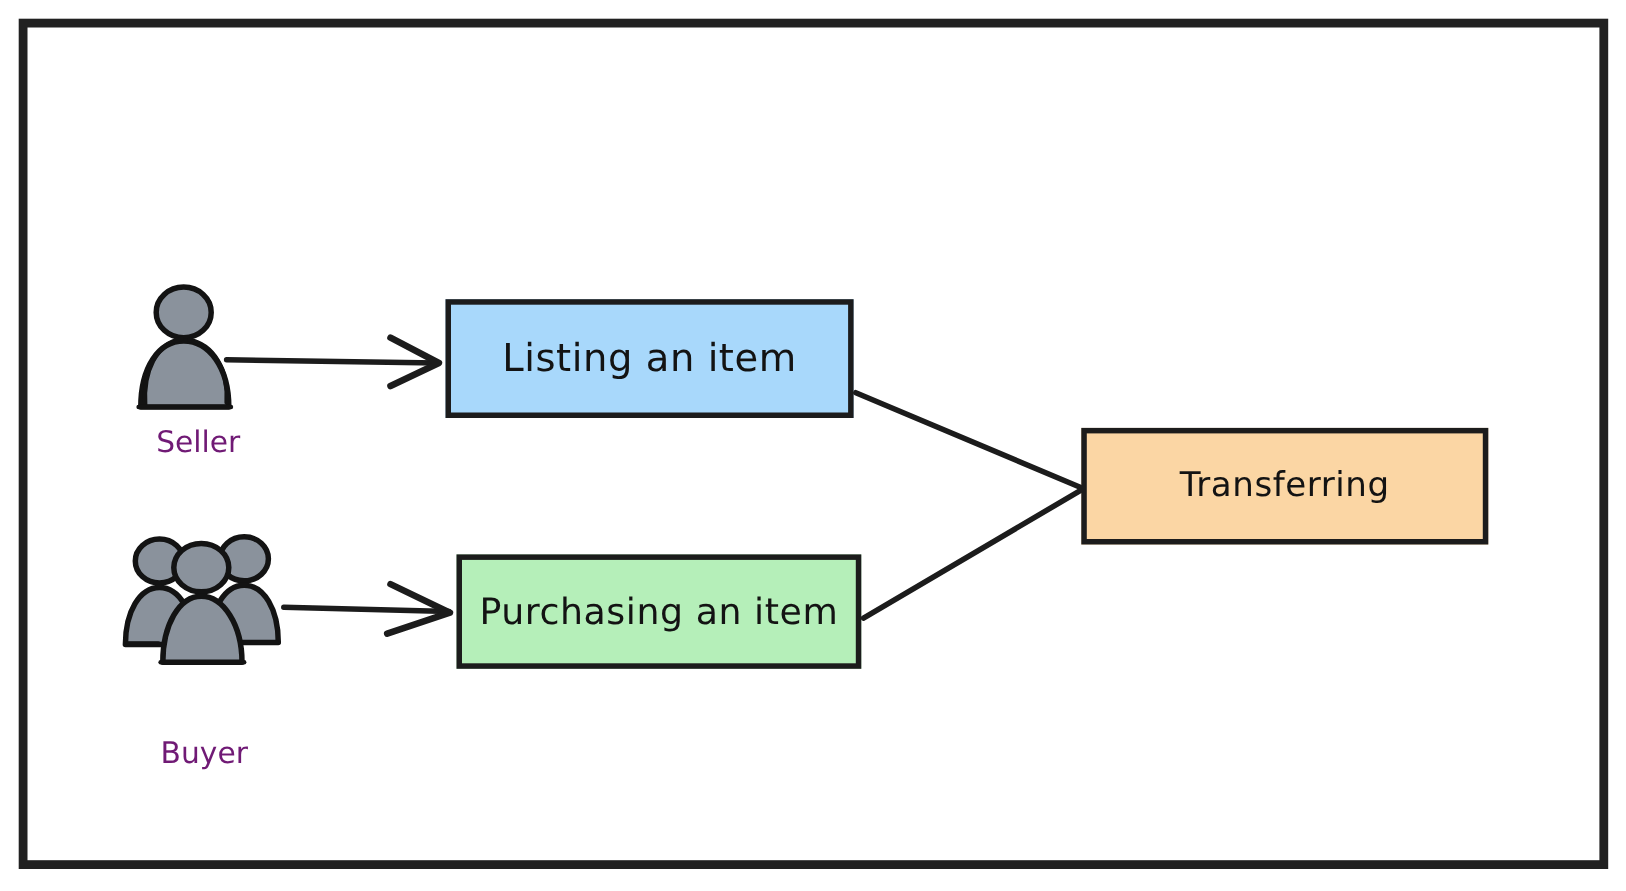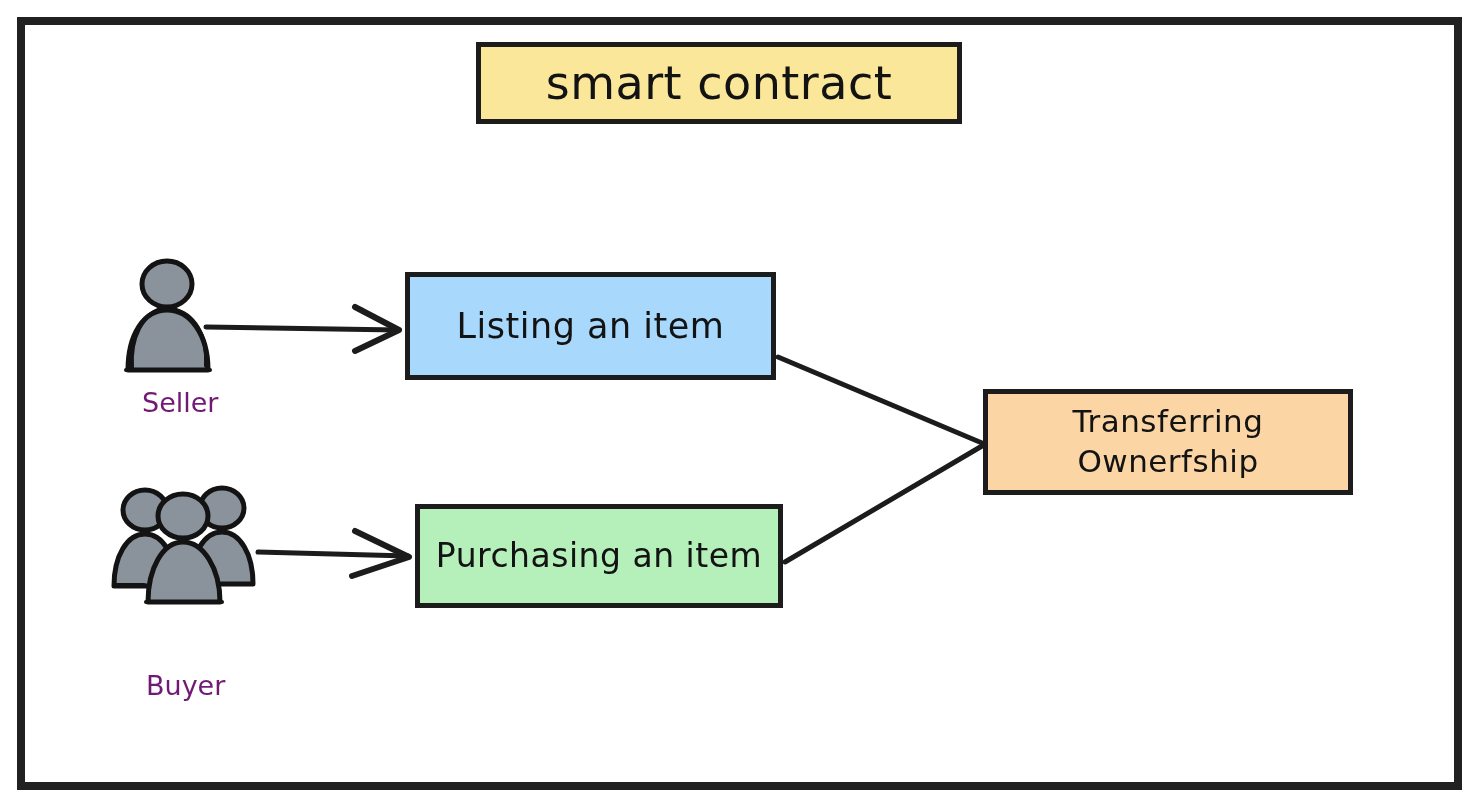--- a/index.html
+++ b/index.html
@@ -111,35 +111,31 @@
     pointer-events: none;
   }
 </style>
 </head>
 <body>
 
 <div id="canvas">
 
   <div class="outer-frame"></div>
 
-  <div class="node node-title" style="background:#FAE79A;">
-    <span>smart contract</span>
-  </div>
 
   <div class="node node-listing" style="background:#A8D8FB;">
     <span>Listing an item</span>
   </div>
 
   <div class="node node-purchasing" style="background:#B5EFB9;">
     <span>Purchasing an item</span>
   </div>
 
   <div class="node node-transfer" style="background:#FBD6A4;text-align:center;">
     <span class="line1">Transferring</span>
-    <span class="line2">Ownerfship</span>
   </div>
 
   <div class="actor-figure figure-seller">
     <svg width="130" height="115" viewBox="0 0 130 115">
 
       <ellipse cx="55" cy="26" rx="25" ry="23" fill="#8A929C" stroke="#131313" stroke-width="5" stroke-linejoin="round"></ellipse>
 
       <path d="M16 112 C16 76 32 52 55 52 C78 52 96 76 96 112 Z" fill="#8A929C" stroke="#131313" stroke-width="5" stroke-linejoin="round" stroke-linecap="round"></path>
 
       <path d="M20 110 C18 80 30 54 53 50" fill="none" stroke="#131313" stroke-width="4" stroke-linecap="round"></path>

